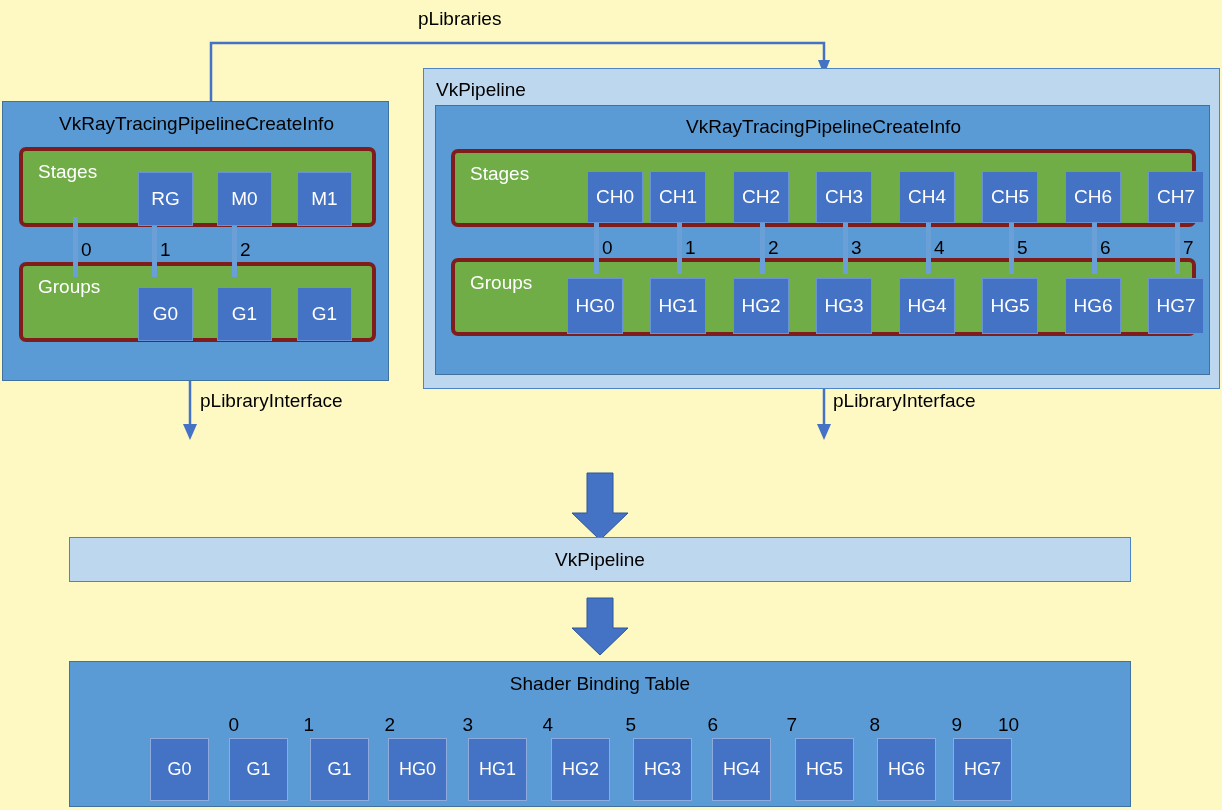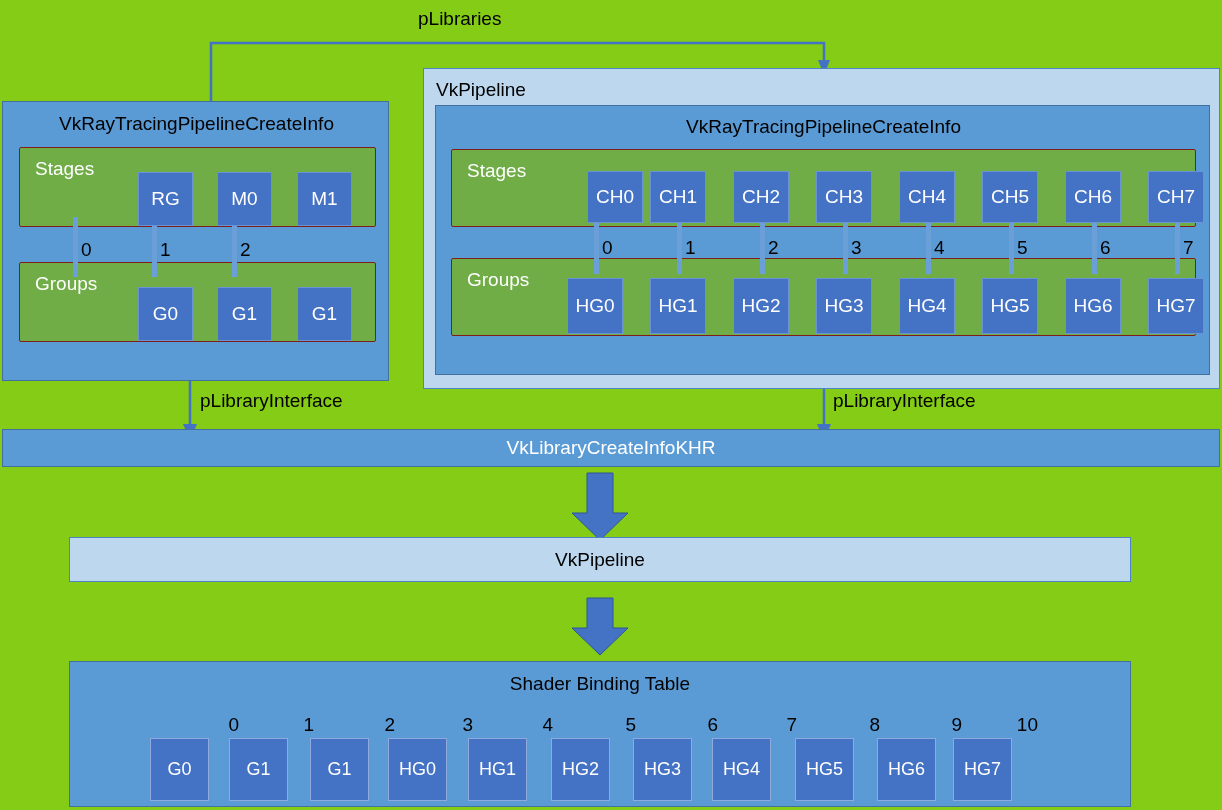--- a/index.html
+++ b/index.html
@@ -7,21 +7,21 @@
     padding: 0;
     background: #ffffff;
   }
   body {
     font-family: "Liberation Sans", sans-serif;
   }
   #canvas {
     position: relative;
     width: 1222px;
     height: 810px;
-    background: #84cc16;
+    background: #fef9c3;
     overflow: hidden;
   }
   .abs { position: absolute; box-sizing: border-box; }
 
   
   .lbl-dark {
     color: #000000;
     font-size: 19px;
     white-space: nowrap;
   }
@@ -32,22 +32,22 @@
     border: 1px solid #4d84c4;
   }
   
   .panel-blue {
     background: #5B9BD5;
     border: 1px solid #41719C;
   }
   
   .group-green {
     background: #70AD47;
-    border: 1px solid #7f1d1d;
-    border-radius: 2px;
+    border: 4px solid #7f1d1d;
+    border-radius: 7px;
   }
   
   .sbox {
     background: #4472C4;
     border: 1px solid #6a93d4;
     color: #ffffff;
     display: flex;
     align-items: center;
     justify-content: center;
     font-size: 19px;
@@ -232,39 +232,38 @@
       <div class="abs sbox" style="left:380px; top:172px; width:56px; height:56px;">HG3</div>
       <div class="abs sbox" style="left:463px; top:172px; width:56px; height:56px;">HG4</div>
       <div class="abs sbox" style="left:546px; top:172px; width:56px; height:56px;">HG5</div>
       <div class="abs sbox" style="left:629px; top:172px; width:56px; height:56px;">HG6</div>
       <div class="abs sbox" style="left:712px; top:172px; width:56px; height:56px;">HG7</div>
     </div>
   </div>
 
   <div class="abs lbl-dark" style="left:833px; top:390px;">pLibraryInterface</div>
 
-  <div class="abs bar-mid" style="left:2px; top:429px; width:1218px; height:38px;">VkLibraryCreateInfoKHR</div>
 
   <div class="abs bar-light" style="left:69px; top:537px; width:1062px; height:45px;">VkPipeline</div>
 
   <div class="abs sbt-panel" style="left:69px; top:661px; width:1062px; height:146px;">
 
     <div class="abs sbt-title" style="left:0; top:11px;">Shader Binding Table</div>
 
     <div class="abs idx" style="left:129px; top:53px; width:40px; text-align:right;">0</div>
     <div class="abs idx" style="left:204px; top:53px; width:40px; text-align:right;">1</div>
     <div class="abs idx" style="left:285px; top:53px; width:40px; text-align:right;">2</div>
     <div class="abs idx" style="left:363px; top:53px; width:40px; text-align:right;">3</div>
     <div class="abs idx" style="left:443px; top:53px; width:40px; text-align:right;">4</div>
     <div class="abs idx" style="left:526px; top:53px; width:40px; text-align:right;">5</div>
     <div class="abs idx" style="left:608px; top:53px; width:40px; text-align:right;">6</div>
     <div class="abs idx" style="left:687px; top:53px; width:40px; text-align:right;">7</div>
     <div class="abs idx" style="left:770px; top:53px; width:40px; text-align:right;">8</div>
     <div class="abs idx" style="left:852px; top:53px; width:40px; text-align:right;">9</div>
-    <div class="abs idx" style="left:928px; top:53px; width:40px; text-align:right;">10</div>
+    <div class="abs idx" style="left:928px; top:53px; width:40px; text-align:left;">10</div>
 
     <div class="abs sbox-sbt" style="left:80px;  top:76px; width:59px; height:63px;">G0</div>
     <div class="abs sbox-sbt" style="left:159px; top:76px; width:59px; height:63px;">G1</div>
     <div class="abs sbox-sbt" style="left:240px; top:76px; width:59px; height:63px;">G1</div>
     <div class="abs sbox-sbt" style="left:318px; top:76px; width:59px; height:63px;">HG0</div>
     <div class="abs sbox-sbt" style="left:398px; top:76px; width:59px; height:63px;">HG1</div>
     <div class="abs sbox-sbt" style="left:481px; top:76px; width:59px; height:63px;">HG2</div>
     <div class="abs sbox-sbt" style="left:563px; top:76px; width:59px; height:63px;">HG3</div>
     <div class="abs sbox-sbt" style="left:642px; top:76px; width:59px; height:63px;">HG4</div>
     <div class="abs sbox-sbt" style="left:725px; top:76px; width:59px; height:63px;">HG5</div>

